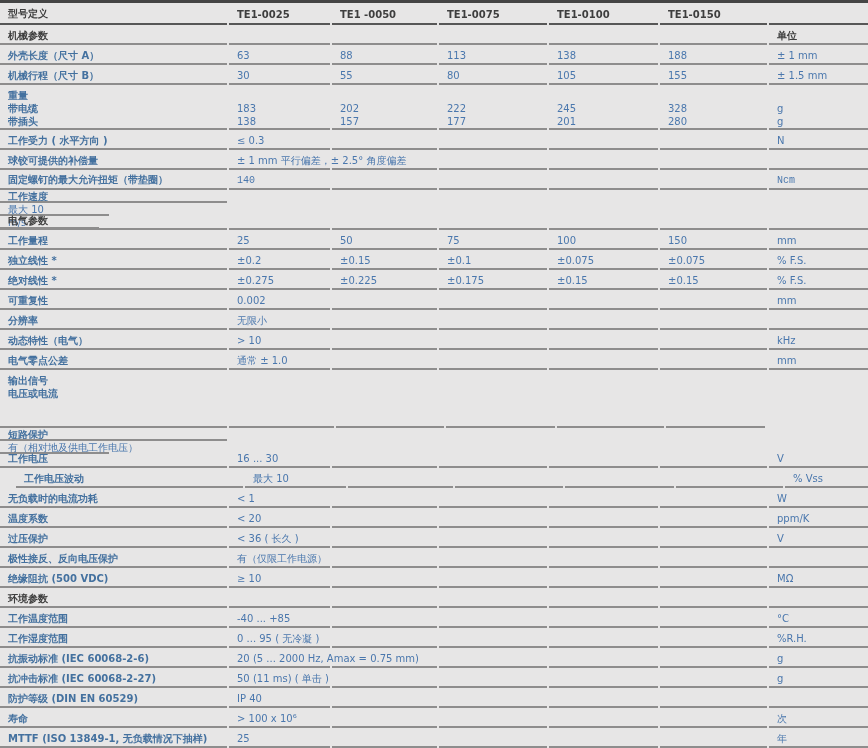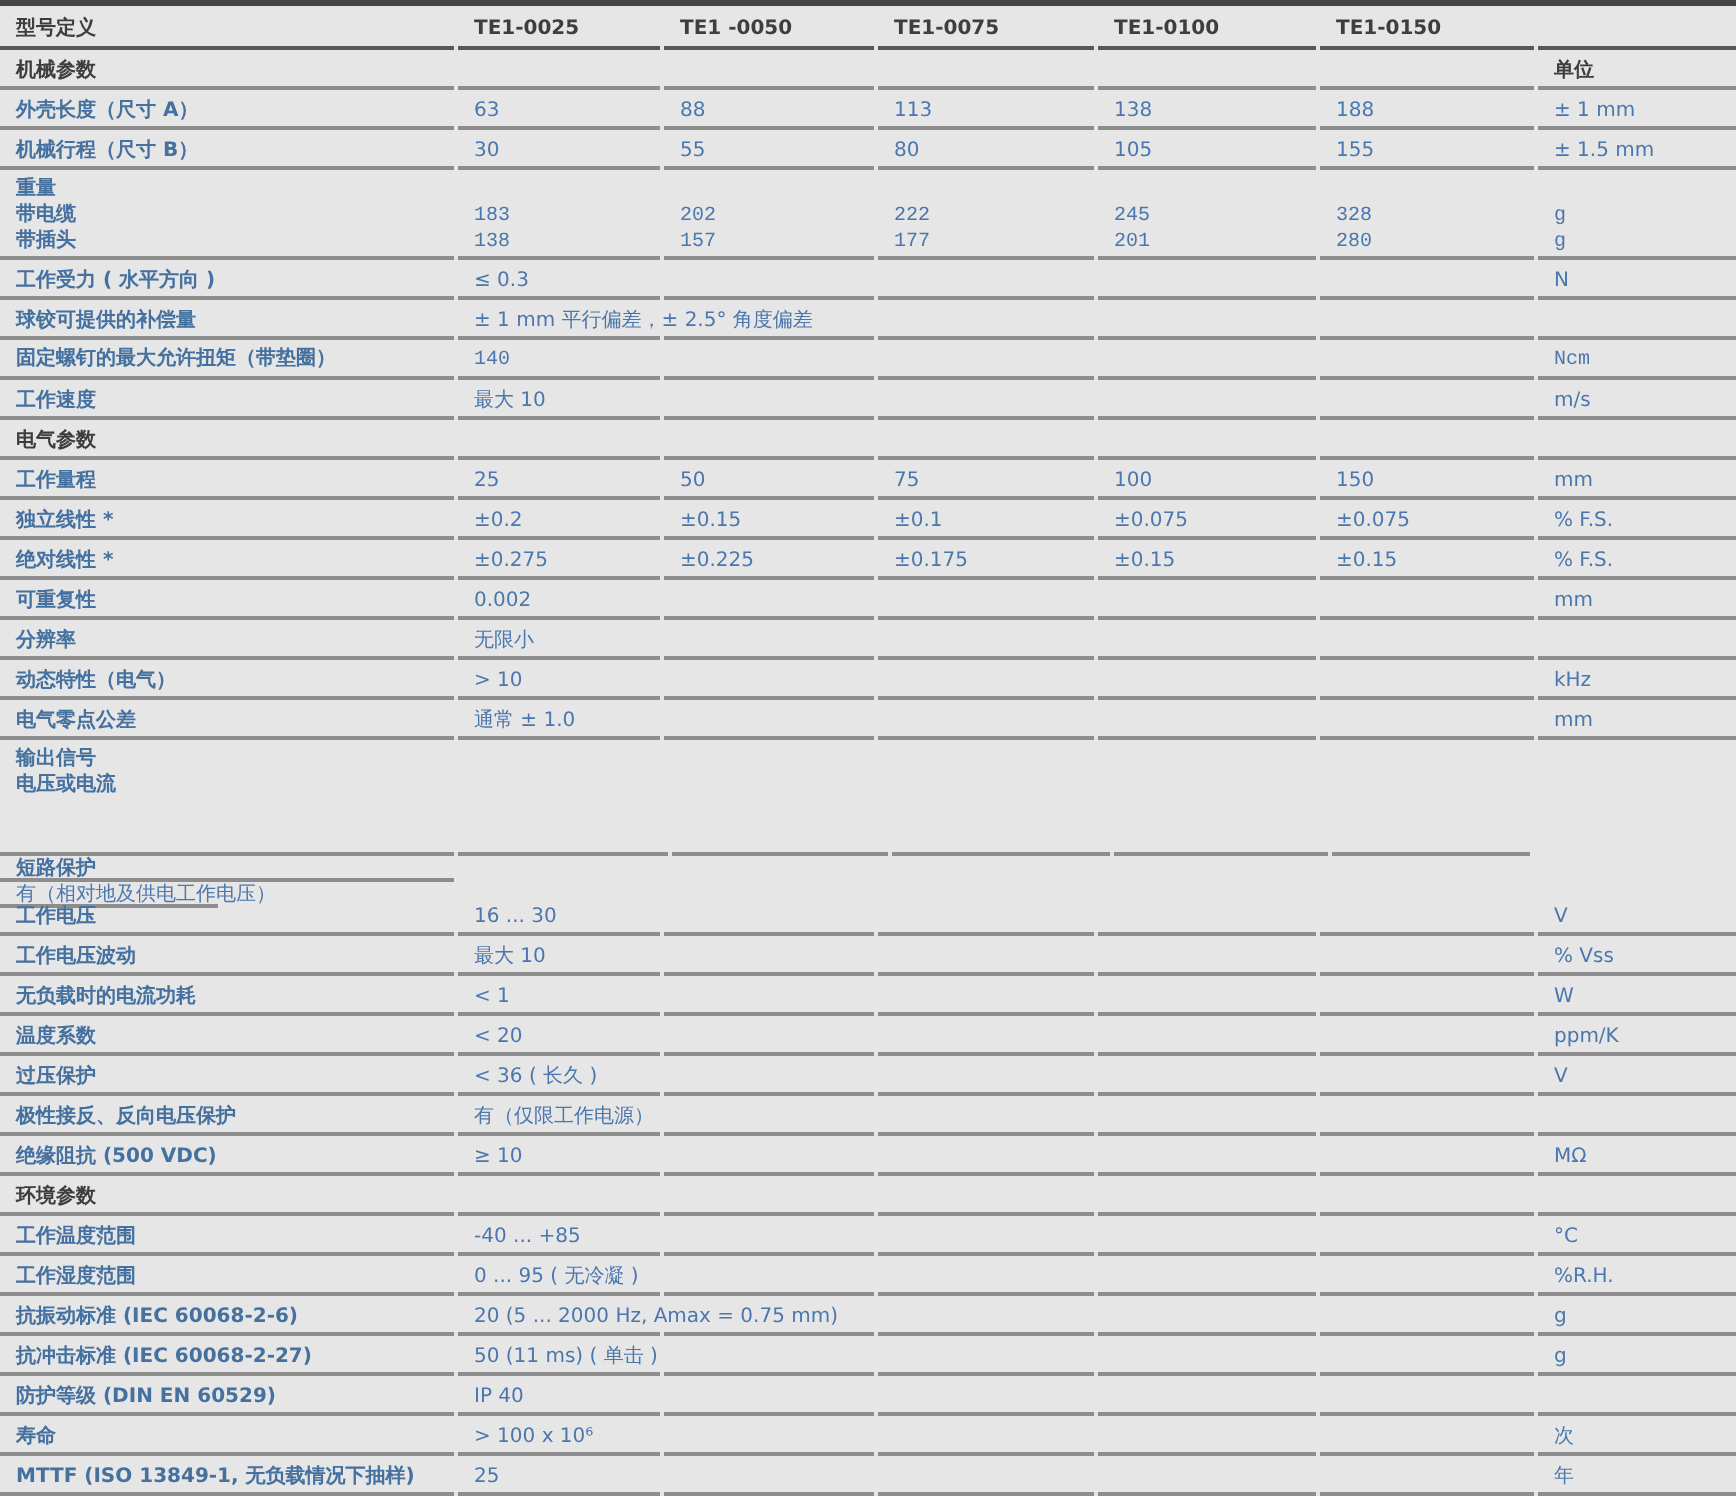--- a/index.html
+++ b/index.html
@@ -31,21 +31,21 @@
   
   .cell::after {
     content:""; position:absolute; left:0; right:0; bottom:0;
     height:2px; background:#8e8d8d;
   }
   .header-row { height:22px; }
   .header-row .cell { display:flex; align-items:center; }
   .header-row .cell::after { background:#575757; }
   .trow.single { }
   .trow.single .cell { display:flex; align-items:center; }
-  .trow.multi .cell { padding-top:4px;font-family:Liberation Mono, monospace; }
+  .trow.multi .cell { padding-top:4px; }
   .ln { line-height:13px; white-space:nowrap; }
   .txt-dark  { color:#3e3e3e; font-weight:bold; font-size:10px; }
   .txt-label { color:#44719f; font-weight:bold; font-size:10px; white-space:nowrap; }
   .txt-val   { color:#4a77ad; font-weight:normal; font-size:10px; white-space:nowrap; position:relative; z-index:1; }
   .txt-unit  { color:#4a77ad; font-weight:normal; font-size:10px; white-space:nowrap; }
 </style>
 </head>
 <body>
 
 <div class="spec-table">
@@ -267,21 +267,21 @@
         <div class="cell c2"></div>
         <div class="cell c3"></div>
         <div class="cell c4"></div>
         <div class="cell c5"></div>
         <div class="cell c6">
           <div>
             <div class="ln txt-unit">Ncm</div>
           </div>
         </div>
       </div>
-      <div class="trow single" style="height: 20px;">
+      <div class="trow single" style="height: 20px; flex-direction: column;">
         <div class="cell c0">
           <div>
             <div class="ln txt-label">工作速度</div>
           </div>
         </div>
         <div class="cell c1">
           <div>
             <div class="ln txt-val">最大 10</div>
           </div>
         </div>
@@ -551,21 +551,21 @@
         <div class="cell c2"></div>
         <div class="cell c3"></div>
         <div class="cell c4"></div>
         <div class="cell c5"></div>
         <div class="cell c6">
           <div>
             <div class="ln txt-unit">V</div>
           </div>
         </div>
       </div>
-      <div class="trow single" style="height: 20px;">
+      <div class="trow single" style="height: 20px; padding-left: 16px;">
         <div class="cell c0">
           <div>
             <div class="ln txt-label">工作电压波动</div>
           </div>
         </div>
         <div class="cell c1">
           <div>
             <div class="ln txt-val">最大 10</div>
           </div>
         </div>

